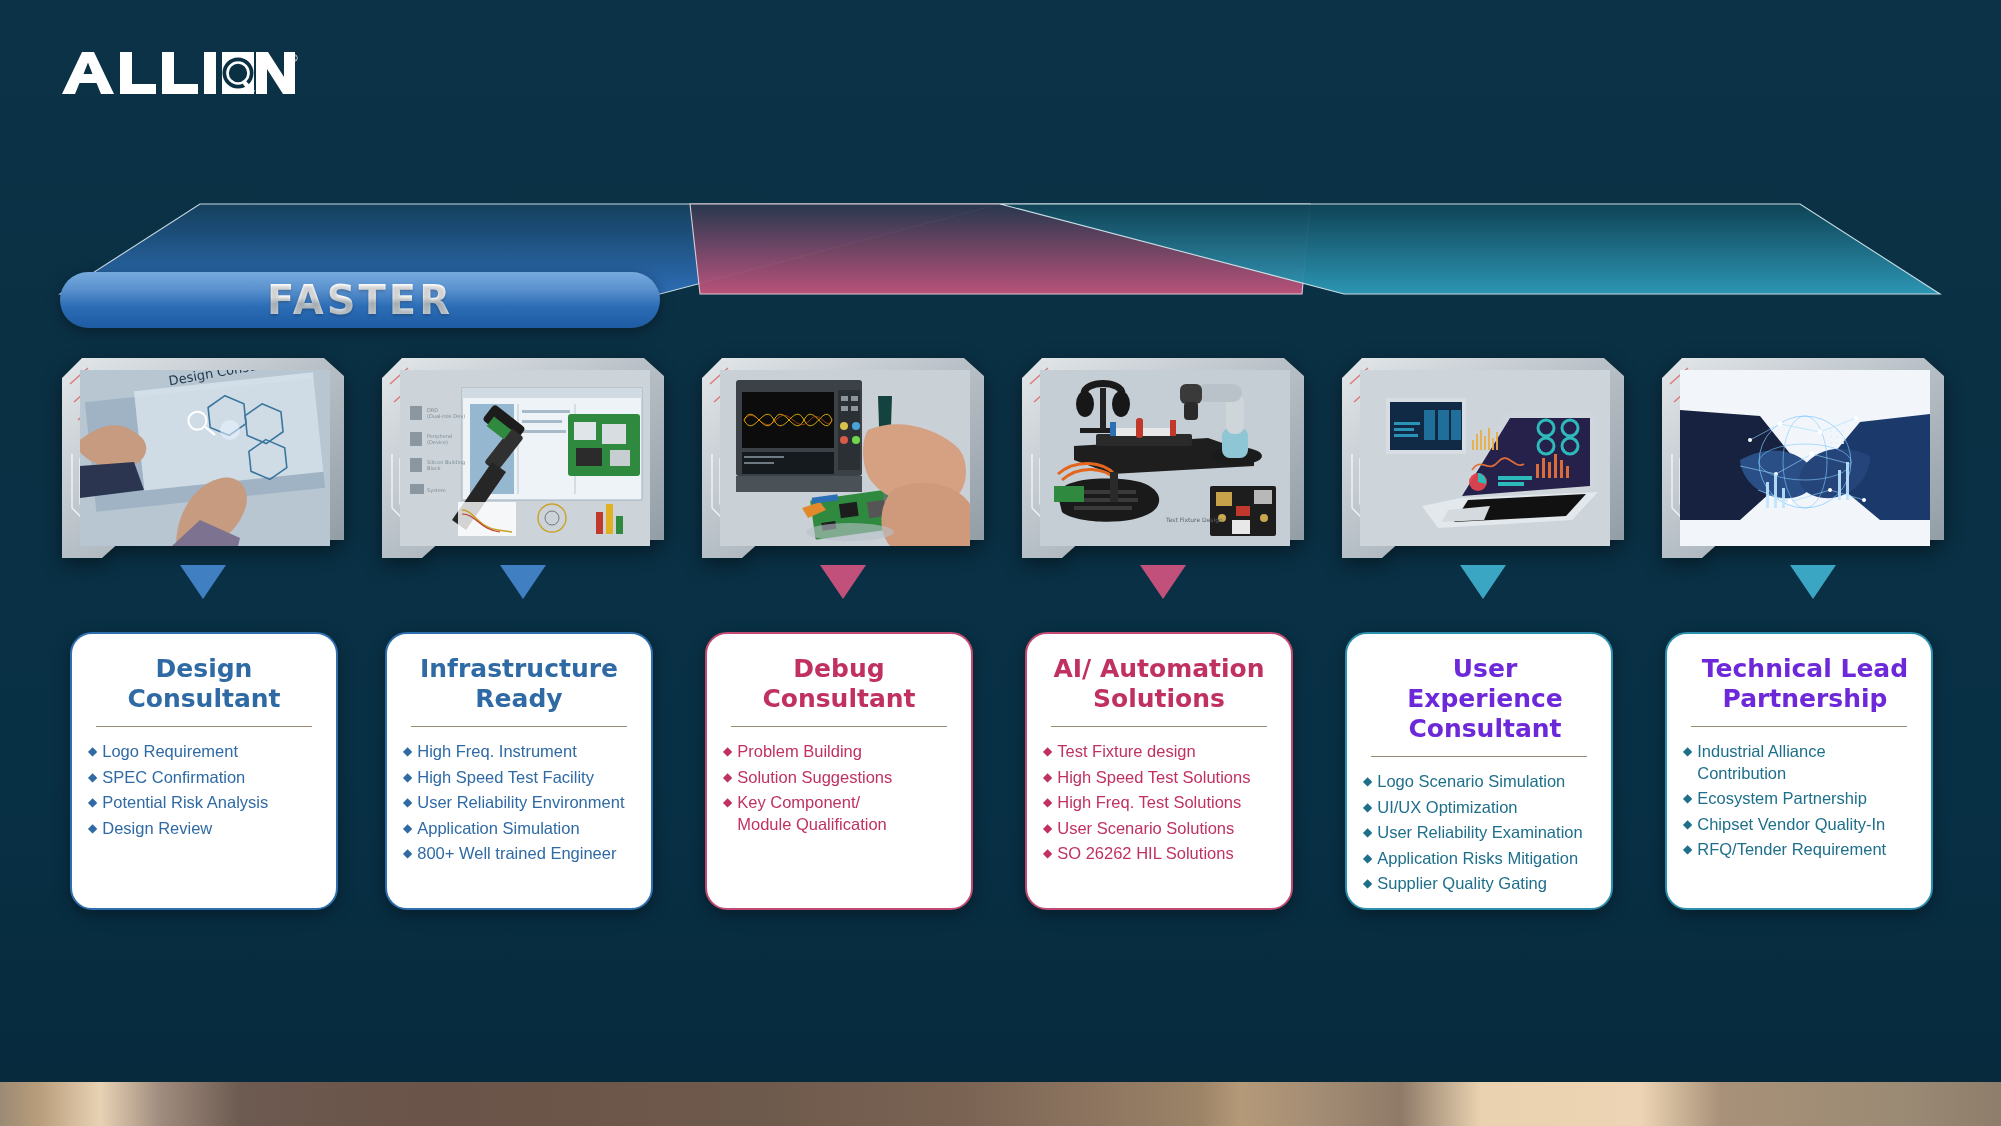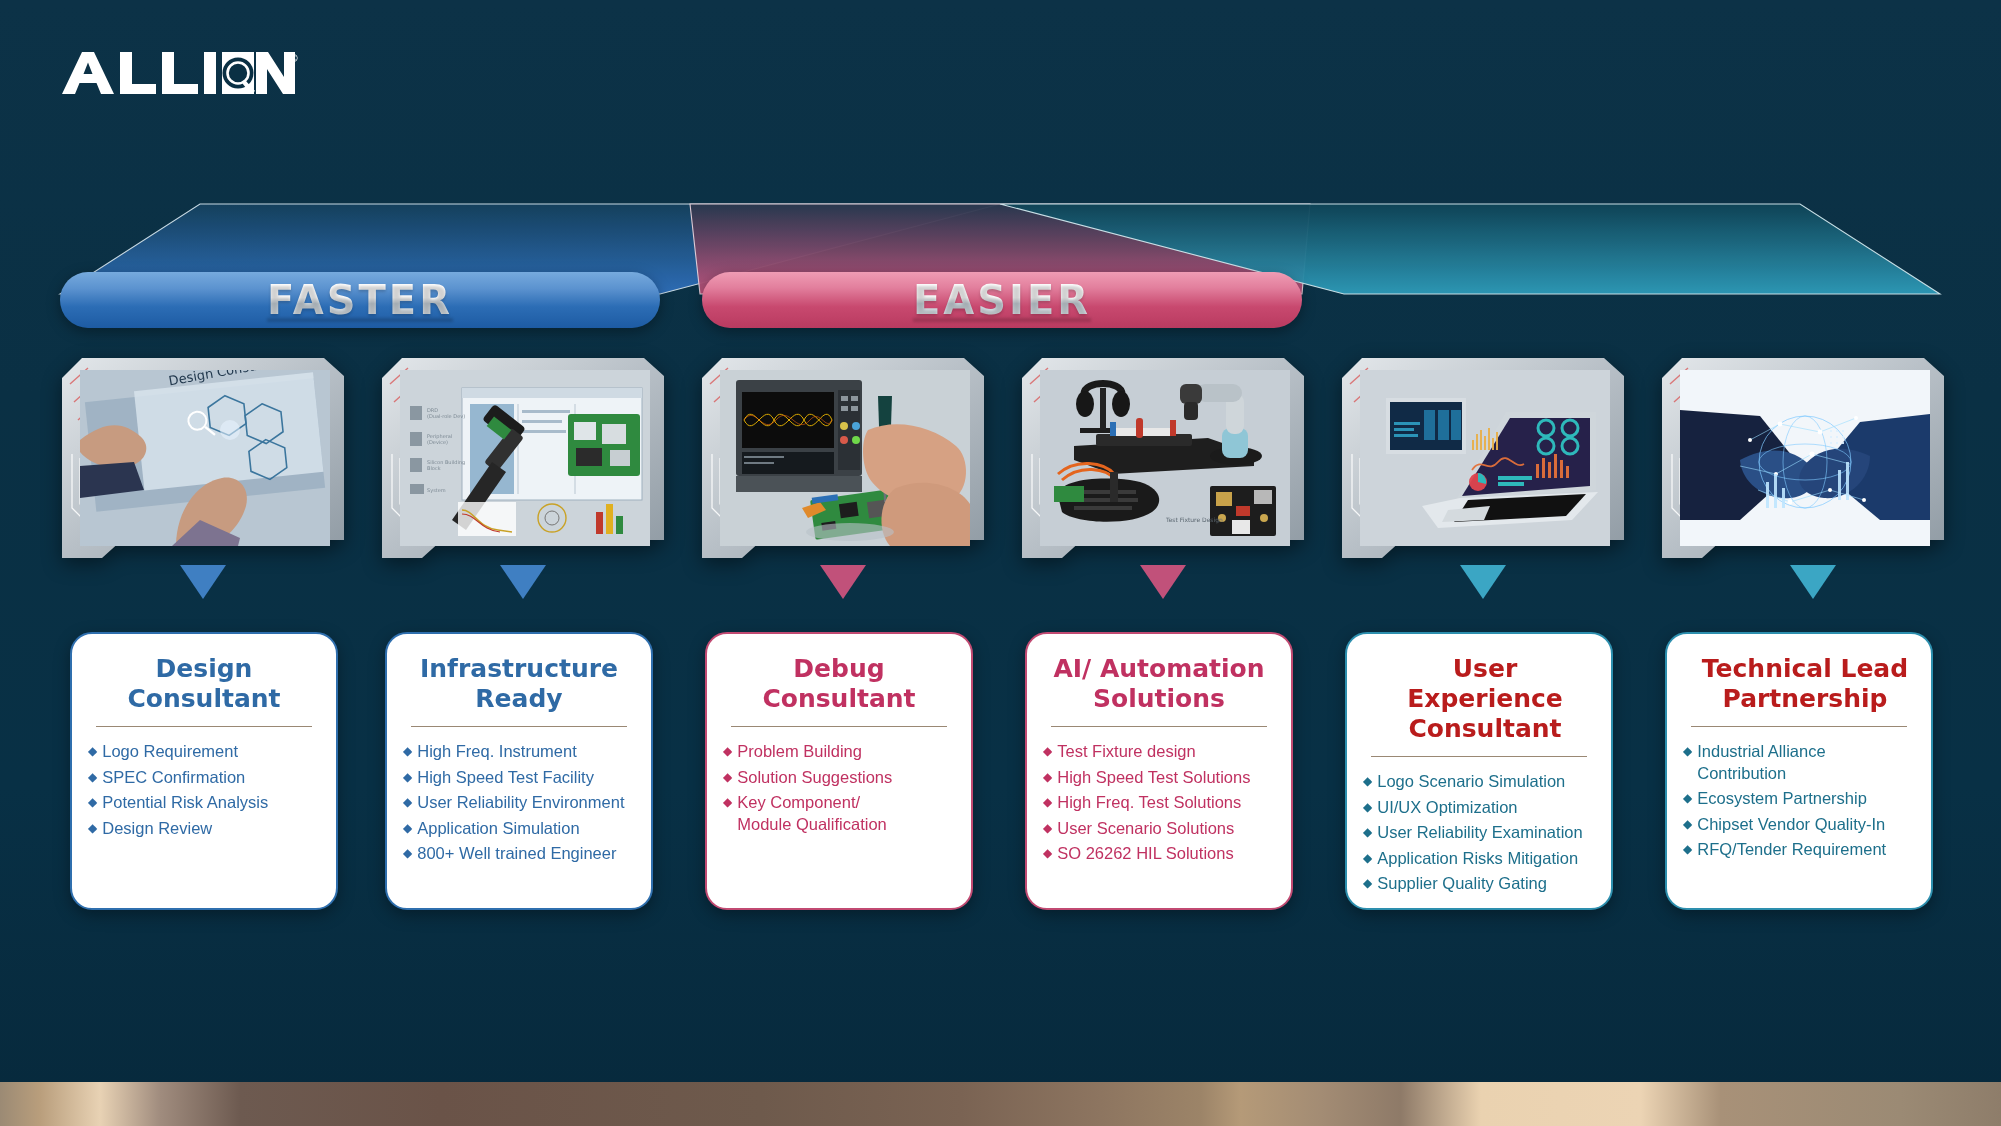--- a/index.html
+++ b/index.html
@@ -17,21 +17,21 @@
   #connectors{position:absolute;left:0;top:198px;width:2001px;height:110px;}
 
   
   .banner{position:absolute;top:272px;height:56px;border-radius:28px;
           display:flex;align-items:center;justify-content:center;
           box-shadow:0 4px 14px rgba(0,0,0,.35);}
   .banner span{font-size:40px;font-weight:bold;letter-spacing:3px;
                font-family:"DejaVu Sans",sans-serif;
                background:linear-gradient(180deg,#ffffff 0%,#ffffff 45%,#c8d2da 58%,#f2f6f9 100%);
                -webkit-background-clip:text;background-clip:text;color:transparent;
-               text-shadow:0 2px 3px rgba(0,0,0,.18);text-decoration:underline;}
+               text-shadow:0 2px 3px rgba(0,0,0,.18);}
   .banner.b1{left:60px;width:600px;
      background:linear-gradient(180deg,#76aadd 0%,#5b92cf 30%,#2c6db5 62%,#1d5ba3 100%);}
   .banner.b2{left:702px;width:600px;
      background:linear-gradient(180deg,#ef9cb4 0%,#e27f9d 28%,#c8496f 62%,#b93a60 100%);}
   .banner.b3{left:1344px;width:600px;
      background:linear-gradient(180deg,#7fd0e4 0%,#5cbdd6 28%,#2a93b6 62%,#1d7fa4 100%);}
 
   
   .shot{position:absolute;top:358px;width:282px;height:200px;}
   .frameWrap{position:relative;width:282px;height:200px;
@@ -50,21 +50,21 @@
   .card{position:absolute;top:632px;width:268px;height:278px;background:#ffffff;
         border-radius:22px;box-shadow:0 5px 16px rgba(0,0,0,.35);
         padding:20px 16px 12px 16px;box-sizing:border-box;}
   .card.blue{border:2px solid #2f6fae;}
   .card.pink{border:2px solid #c14a72;}
   .card.teal{border:2px solid #2d8fae;}
   .card h3{margin:0;text-align:center;font-size:25px;line-height:30px;font-weight:bold;
            font-family:"DejaVu Sans",sans-serif;}
   .card.blue h3{color:#2f6aa5;}
   .card.pink h3{color:#c03161;}
-  .card.teal h3{color:#b91c1c;margin-left:12px;}
+  .card.teal h3{color:#6d28d9;margin-left:12px;}
   .rule{height:1px;background:#9a8874;margin:12px 8px 14px 8px;}
   ul{list-style:none;margin:0;padding:0;}
   li{font-size:16.5px;line-height:21.5px;margin-bottom:4px;
      display:flex;align-items:flex-start;font-family:"Liberation Sans",sans-serif;}
   li .dia{flex:0 0 auto;margin-right:5px;font-size:12px;line-height:21px;}
   li .txt{flex:1 1 auto;}
   .card.blue li{color:#2f6aa5;} .card.blue .dia{color:#2f6aa5;}
   .card.pink li{color:#c03161;} .card.pink .dia{color:#c03161;}
   .card.teal li{color:#1d6f8b;} .card.teal .dia{color:#1d6f8b;}
 
@@ -115,23 +115,20 @@
           <stop offset="1" stop-color="#2e9ab8"></stop>
       </linearGradient>
     </defs>
     <polygon points="200,6 1000,6 660,96 60,96" fill="url(#cg1)" stroke="#cfe0ea" stroke-width="1.1" opacity=".96"></polygon>
     <polygon points="690,6 1310,6 1302,96 700,96" fill="url(#cg2)" stroke="#e6d0d9" stroke-width="1.1" opacity=".96"></polygon>
     <polygon points="1000,6 1800,6 1940,96 1344,96" fill="url(#cg3)" stroke="#cfe6ec" stroke-width="1.1" opacity=".96"></polygon>
   </svg>
 
   <div class="banner b1">
     <span>FASTER</span>
-  </div>
-  <div class="banner b2">
-    <span>EASIER</span>
   </div>
 
   <div class="shot" style="left:62px">
     <div class="frameWrap">
       <svg width="282" height="200" viewBox="0 0 282 200">
         <defs>
             <linearGradient id="fr1" x1="0" y1="0" x2="1" y2="1">
           <stop offset="0" stop-color="#e3e7ea"></stop>
               <stop offset=".5" stop-color="#b7bfc6"></stop>
           <stop offset="1" stop-color="#8f9aa3"></stop>

